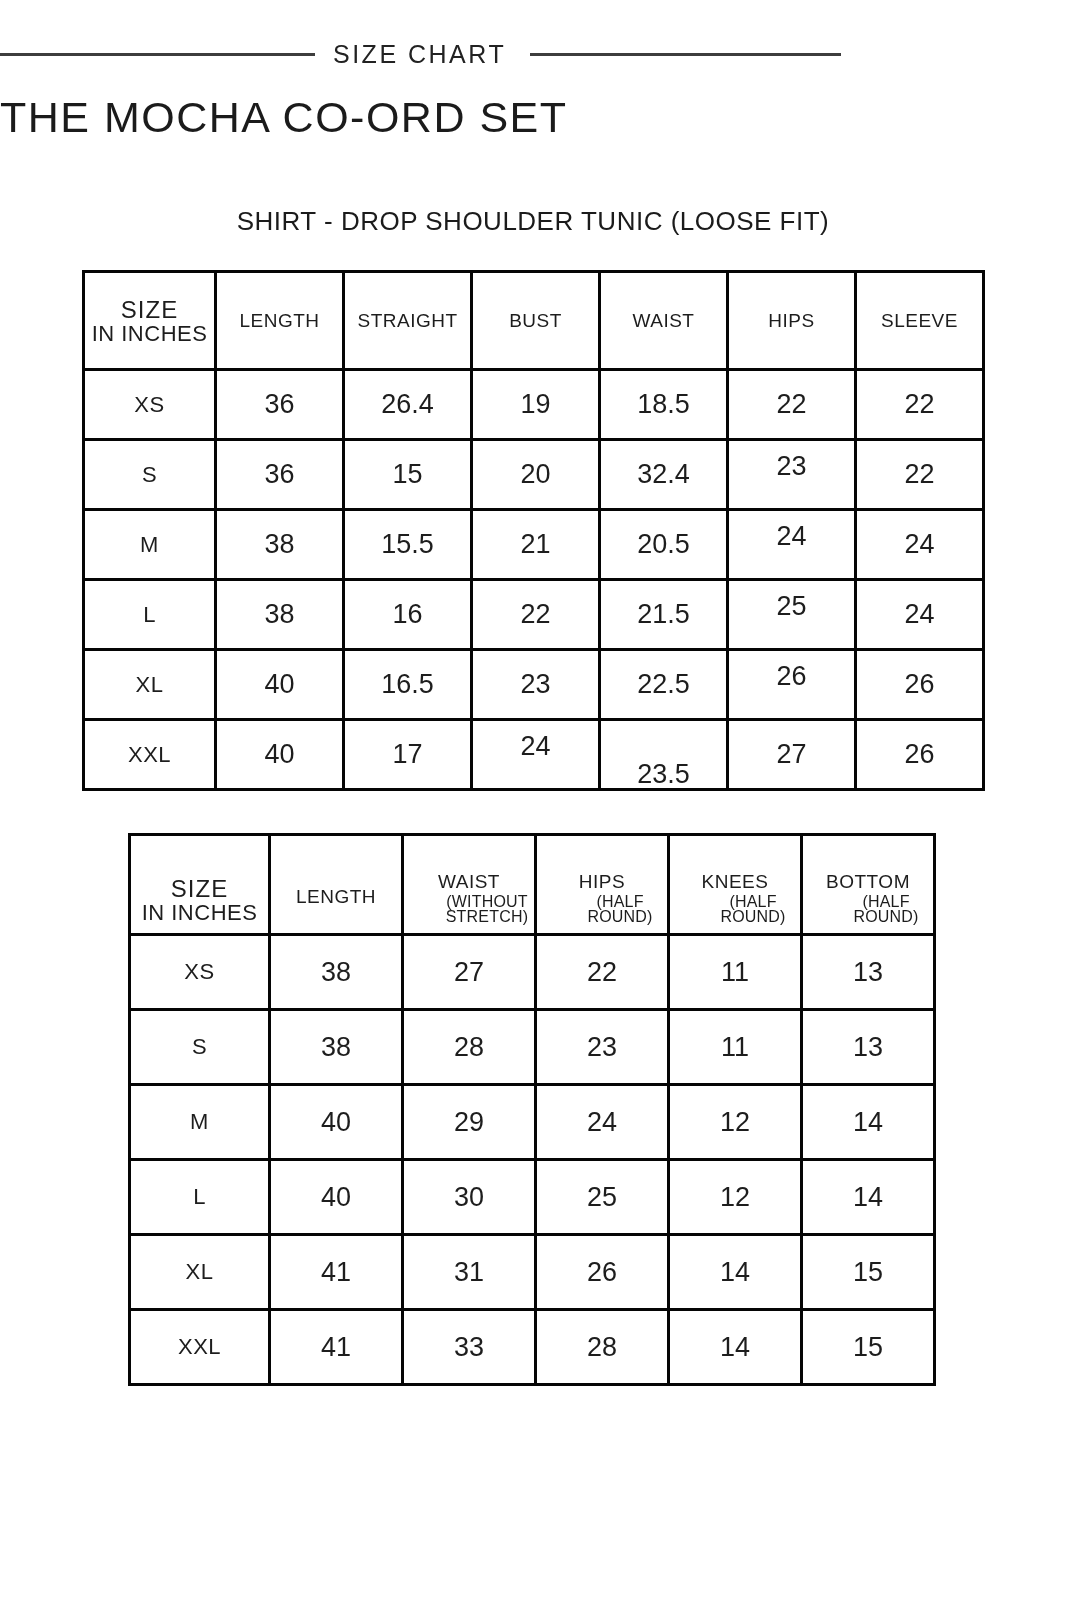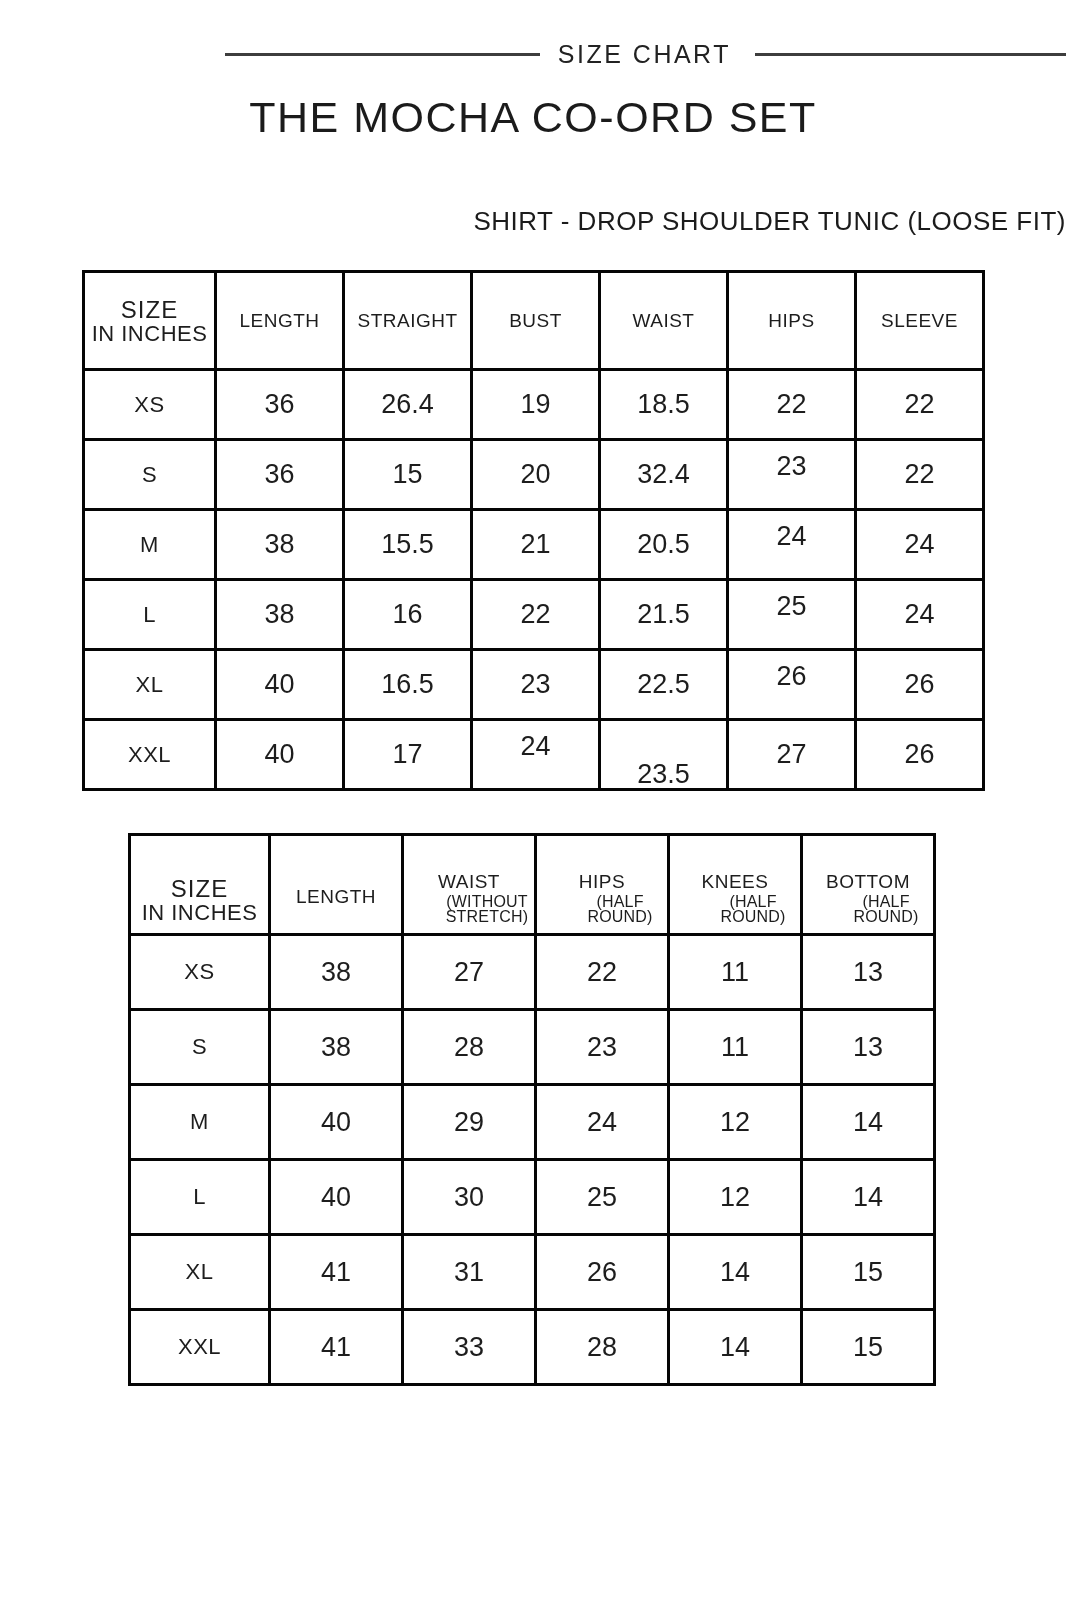--- a/index.html
+++ b/index.html
@@ -12,49 +12,49 @@
     color: #1d1d1d;
     -webkit-font-smoothing: antialiased;
   }
   .page { position: relative; width: 1066px; height: 1600px; overflow: hidden; }
 
   
   .rule-row {
     padding-top: 40px;
     display: flex;
     align-items: center;
-    justify-content: flex-end;
+    justify-content: flex-start;
   }
   .rule {
     height: 3px;
     background: #3d3d3d;
     display: inline-block;
   }
   .rule.left  { width: 315px; margin-right: 18px; }
   .rule.right { width: 311px; margin-left: 24px; }
   .rule-text {
     font-size: 25px;
     letter-spacing: 2.5px;
     color: #222;
     white-space: nowrap;
   }
 
   
   .page-title {
     margin: 24px 0 0 0;
-    text-align: center;
+    text-align: left;
     font-size: 43px;
     font-weight: normal;
     letter-spacing: 1.5px;
     color: #1b1b1b;
   }
 
   
   .section-title {
-    text-align: right;
+    text-align: center;
     font-weight: normal;
     font-size: 26px;
     letter-spacing: 0.5px;
     color: #1b1b1b;
     margin: 0;
   }
   .shirt-title { margin-top: 64px; }
   .pants-title { margin-top: 46px; }
 
   

